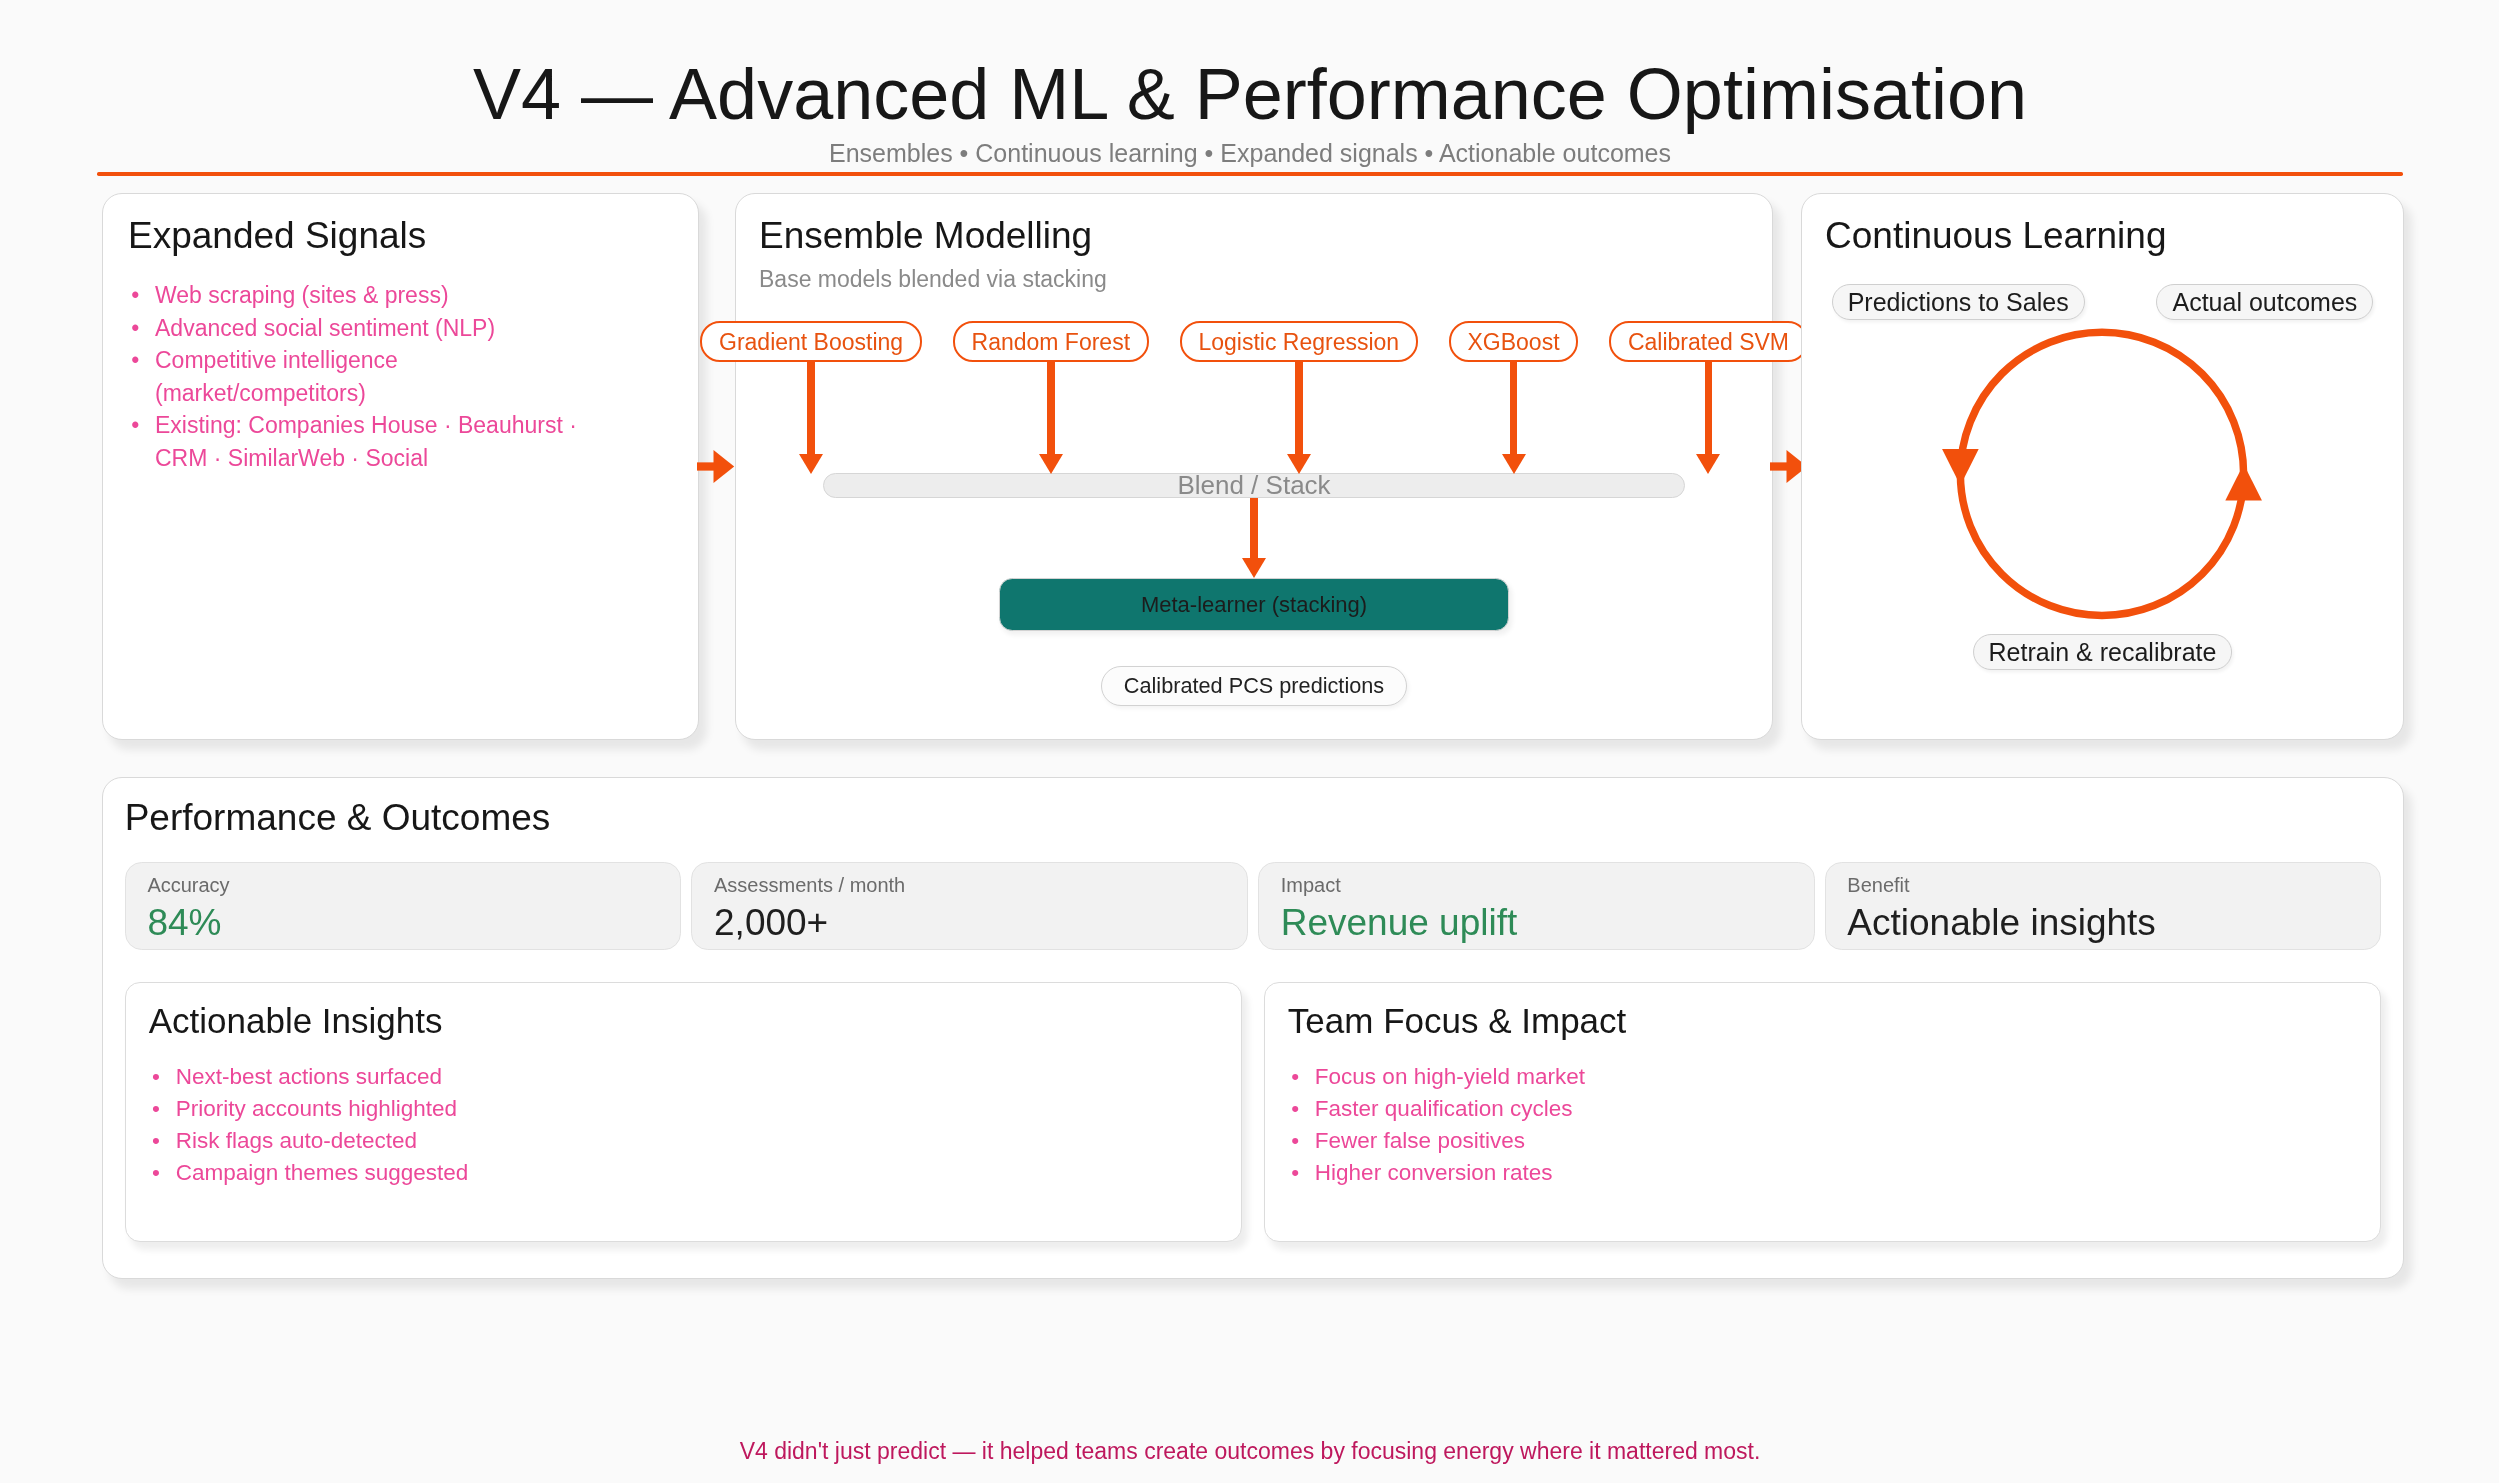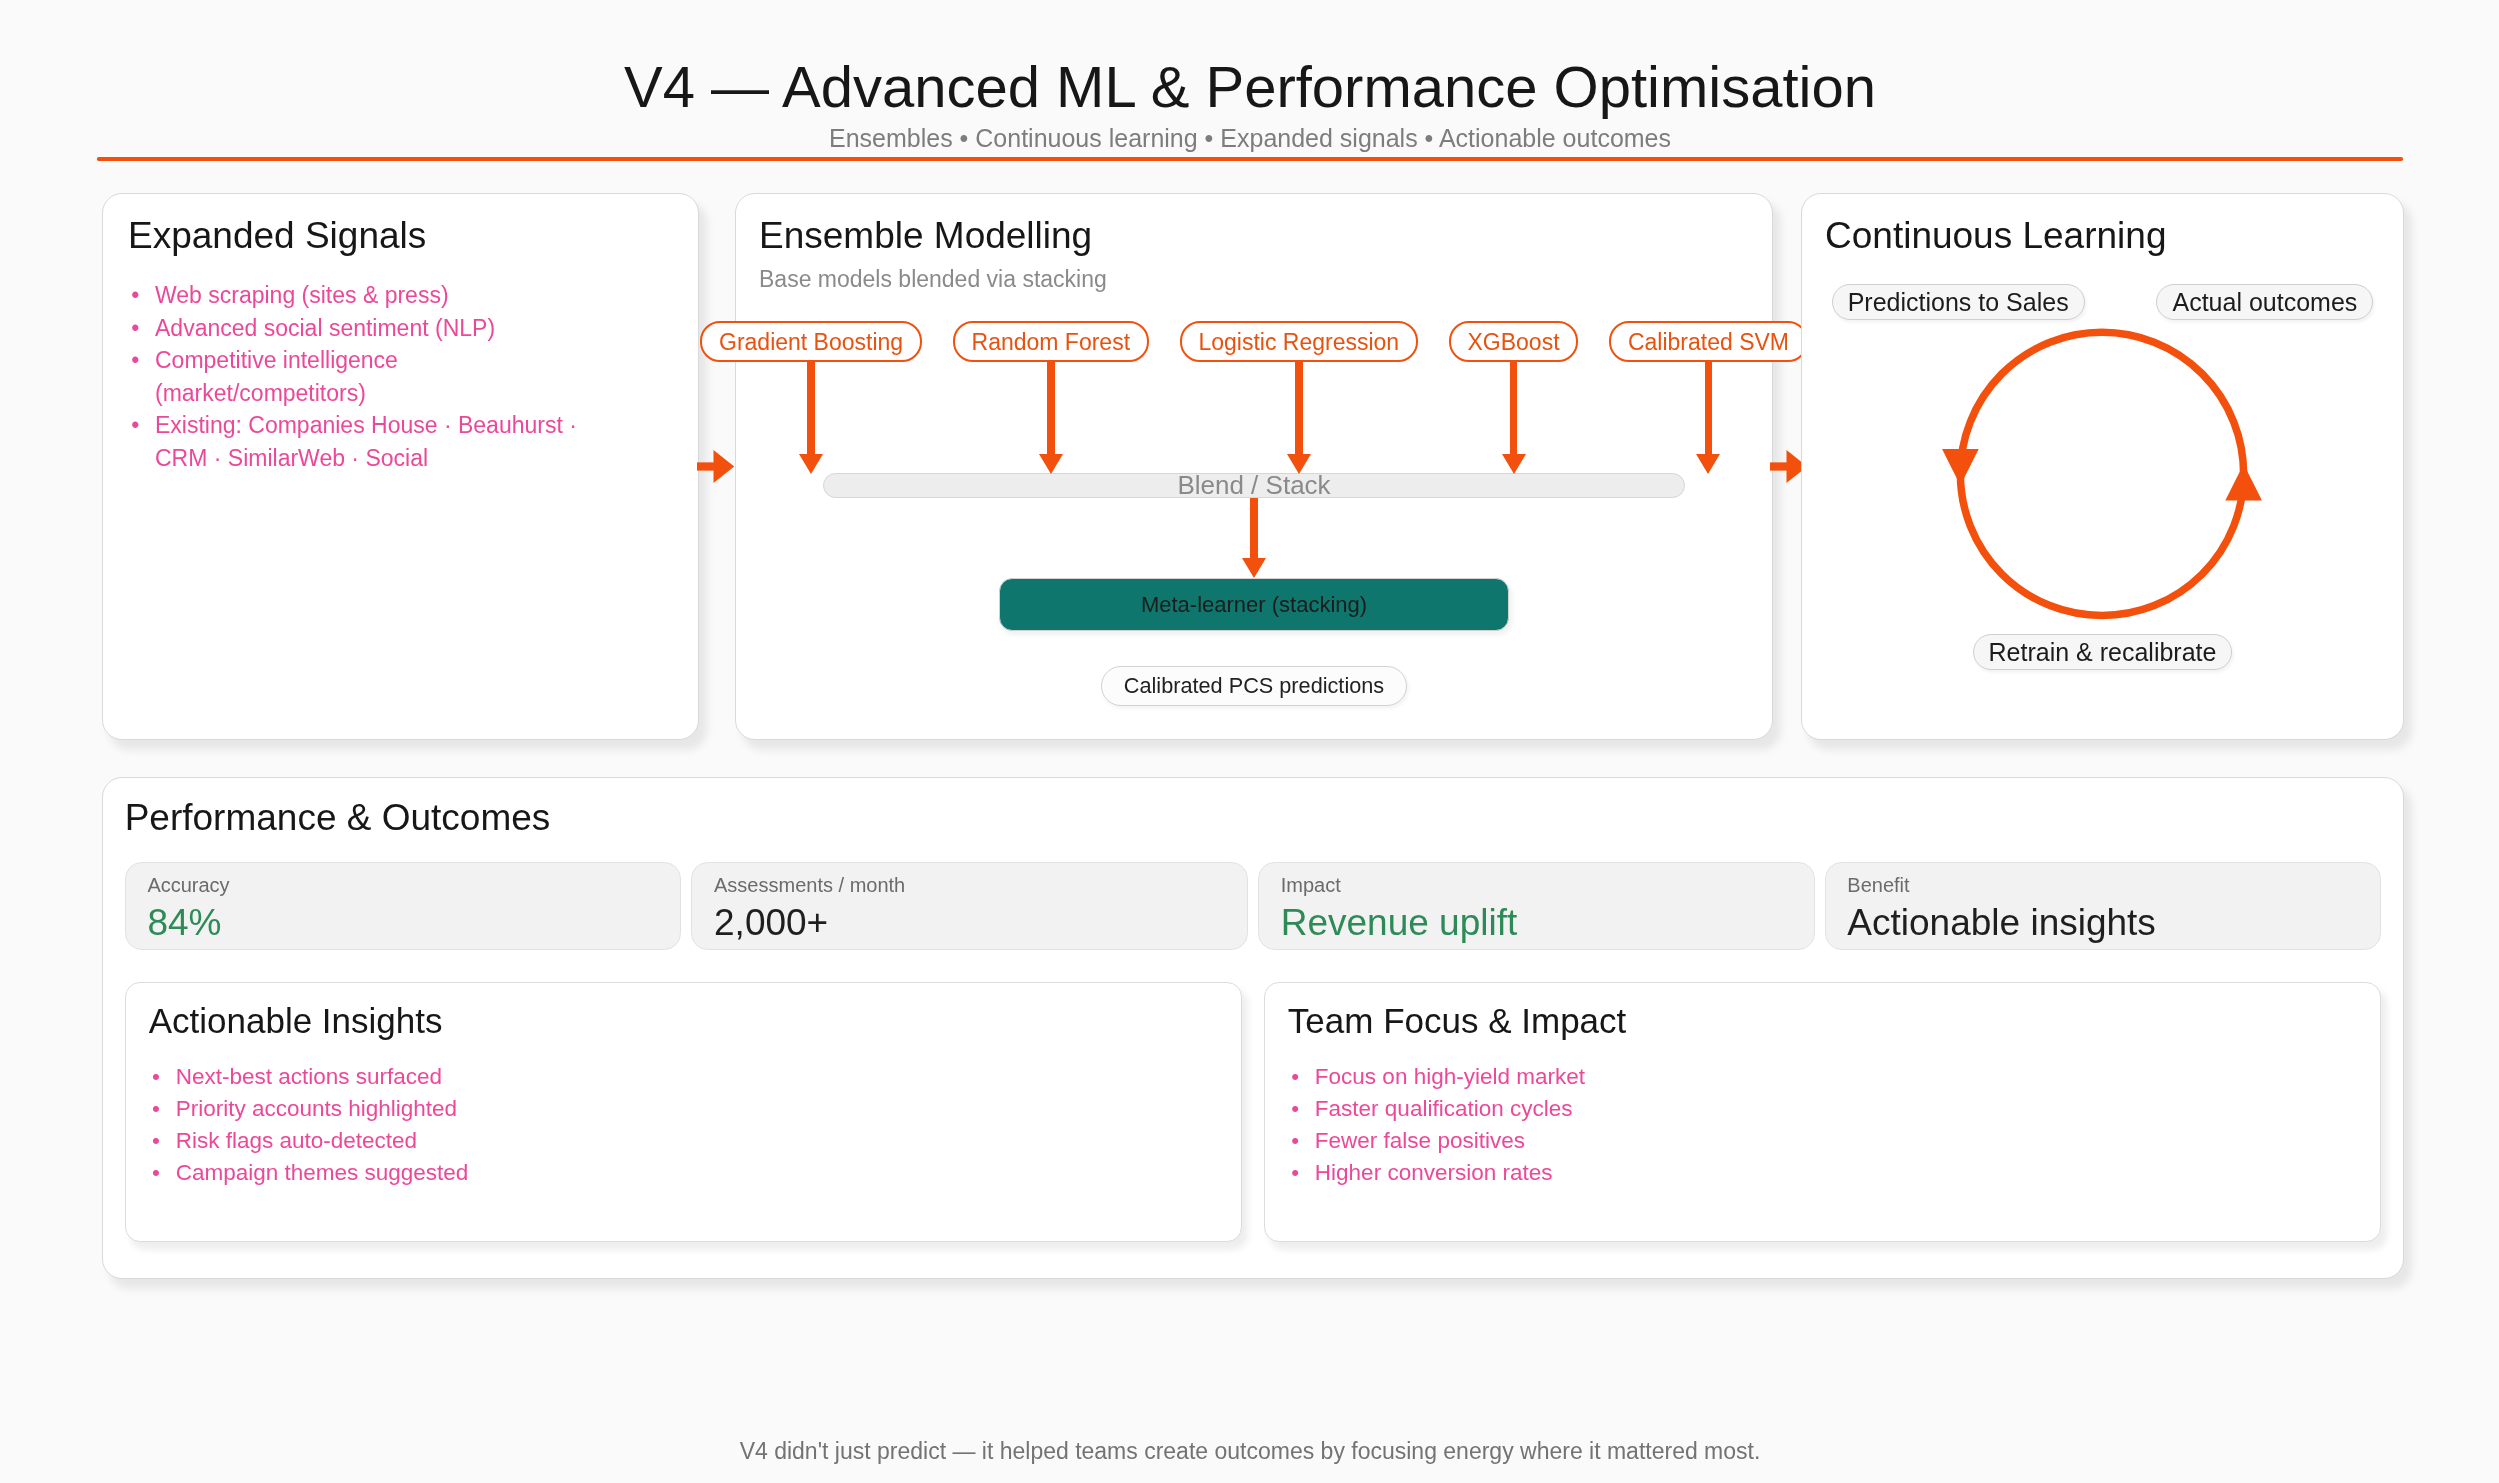--- a/index.html
+++ b/index.html
@@ -8,21 +8,21 @@
     width: 2500px; height: 1483px;
     background: #fafafa;
     font-family: "Liberation Sans", "DejaVu Sans", sans-serif;
     color: #1c1c1c;
     overflow: hidden;
     position: relative;
   }
   
   .header { padding-top: 55px; text-align: center; }
   .main-title {
-    font-size: 58px; font-weight: 400; color: #171717;
+    font-size: 72px; font-weight: 400; color: #171717;
     line-height: 1.1; margin: 0;
   }
   .subtitle {
     font-size: 25px; color: #7d7d7d; margin-top: 5px; line-height: 28px;
   }
   .title-rule {
     width: 2306px; height: 4.2px; background: #F2500C;
     margin: 5px auto 0 auto; border-radius: 1.7px;
   }
   
@@ -121,21 +121,21 @@
     flex: 1; height: 260px;
     background: #fff; border: 1.7px solid #dcdcdc; border-radius: 15px;
     box-shadow: 5.8px 7.5px 7.5px rgba(0,0,0,0.07);
     padding: 18.3px 23px;
   }
   .subpanel h3 { font-size: 35px; font-weight: 400; margin: 0 0 20px 0; color: #171717; }
   .subpanel ul.bullets li { font-size: 22.5px; line-height: 32px; }
   
   .footer {
     position: absolute; left: 0; top: 1438px; width: 100%;
-    text-align: center; font-size: 23px; color: #737373;
+    text-align: center; font-size: 23px; color: #be185d;
   }
 </style>
 </head>
 <body>
 
 <div class="header">
   <h1 class="main-title">V4 — Advanced ML &amp; Performance Optimisation</h1>
   <div class="subtitle">Ensembles • Continuous learning • Expanded signals • Actionable outcomes</div>
   <div class="title-rule"></div>
 </div>

